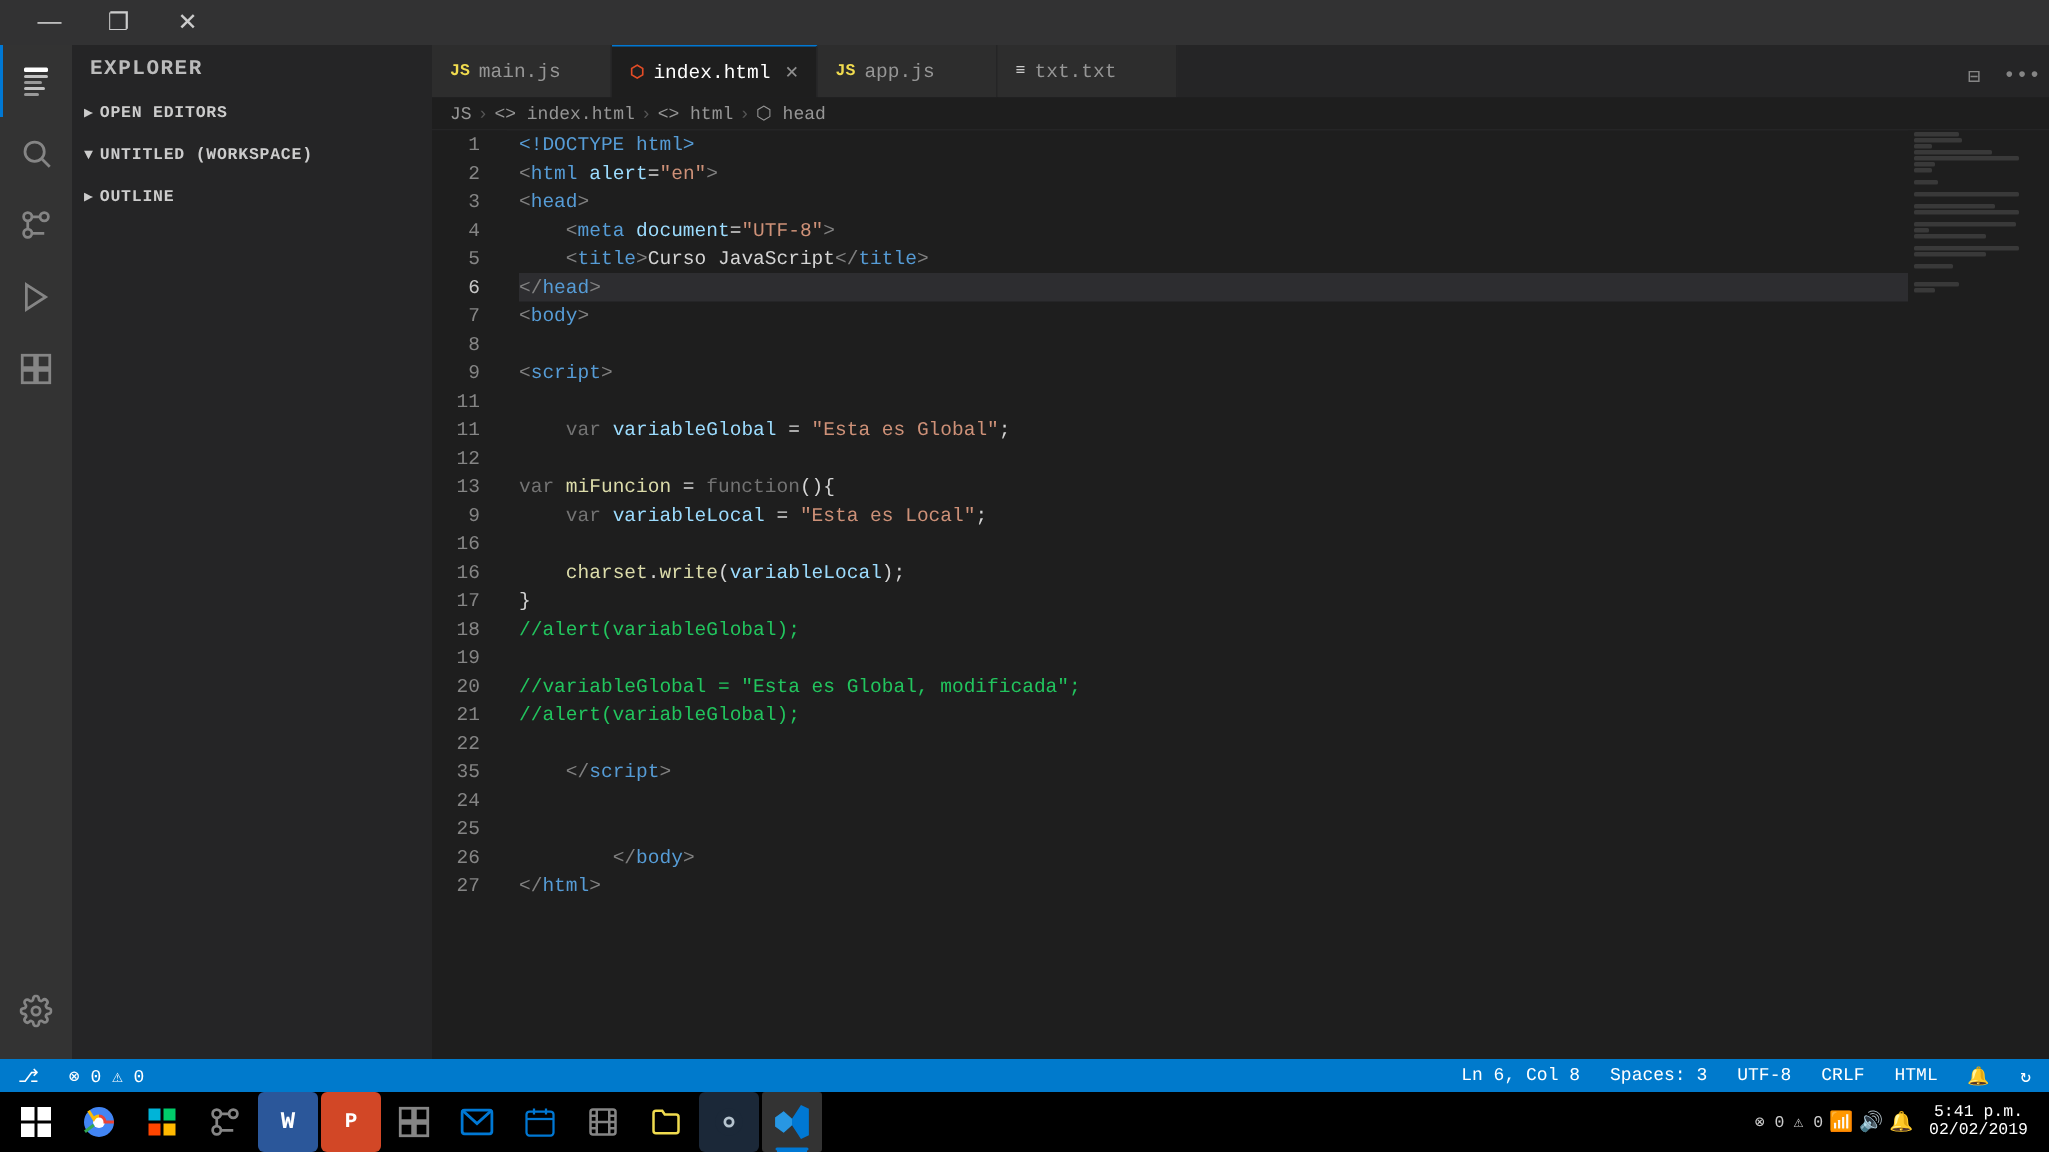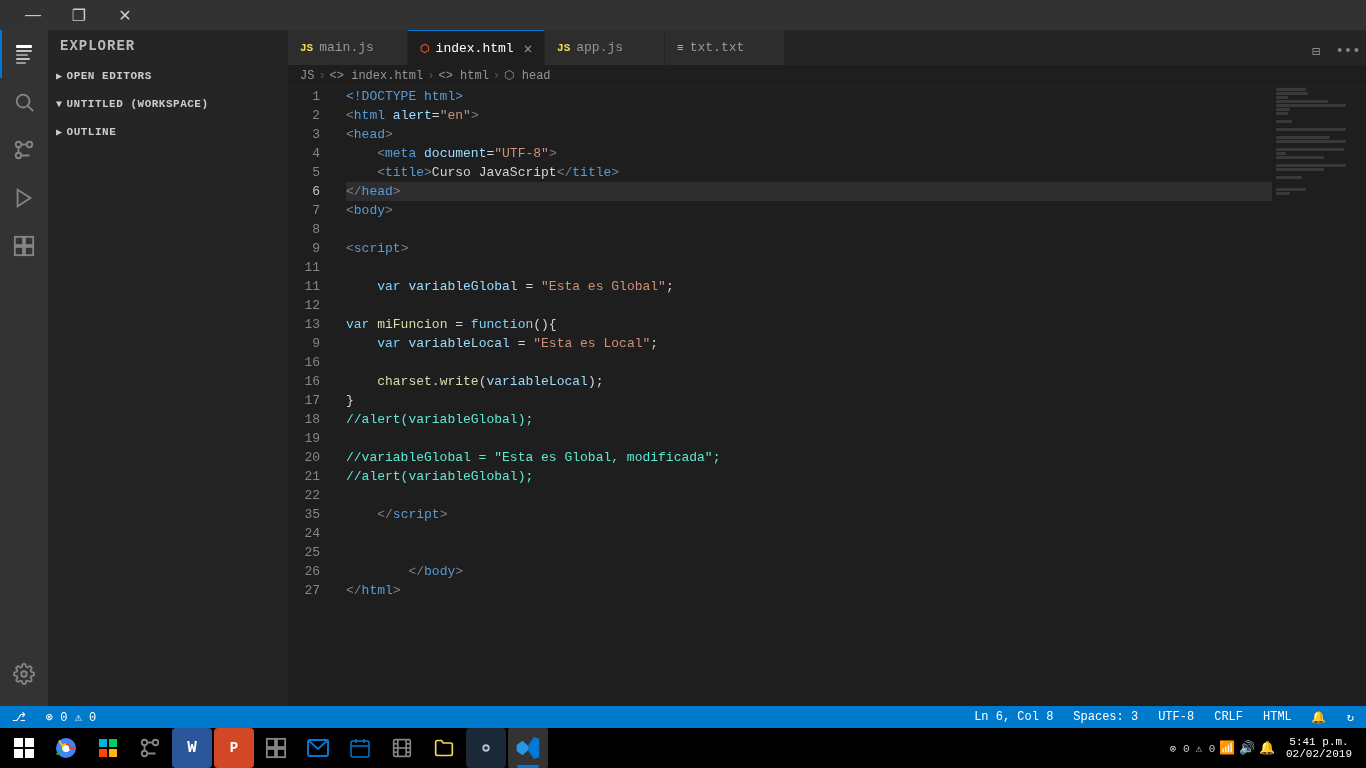--- a/index.html
+++ b/index.html
@@ -255,27 +255,27 @@
       height: 19px;
       white-space: pre;
       display: flex;
       align-items: center;
     }
     .code-line.active-line {
       background: #2d2d30;
     }
 
     
-    .kw { color: #7dd3fc; }       
+    .kw { color: #737373; }       
     .str { color: #ce9178; }       
     .tag { color: #808080; }       
     .tagname { color: #569cd6; }   
     .attr { color: #9cdcfe; }      
     .attrval { color: #ce9178; }   
-    .comment { color: #5eead4; }   
+    .comment { color: #22c55e; }   
     .fn { color: #dcdcaa; }        
     .var { color: #9cdcfe; }       
     .punct { color: #d4d4d4; }     
     .doctype { color: #569cd6; }   
     .equals { color: #d4d4d4; }
 
     
     .minimap {
       width: 80px;
       background: #1e1e1e;

